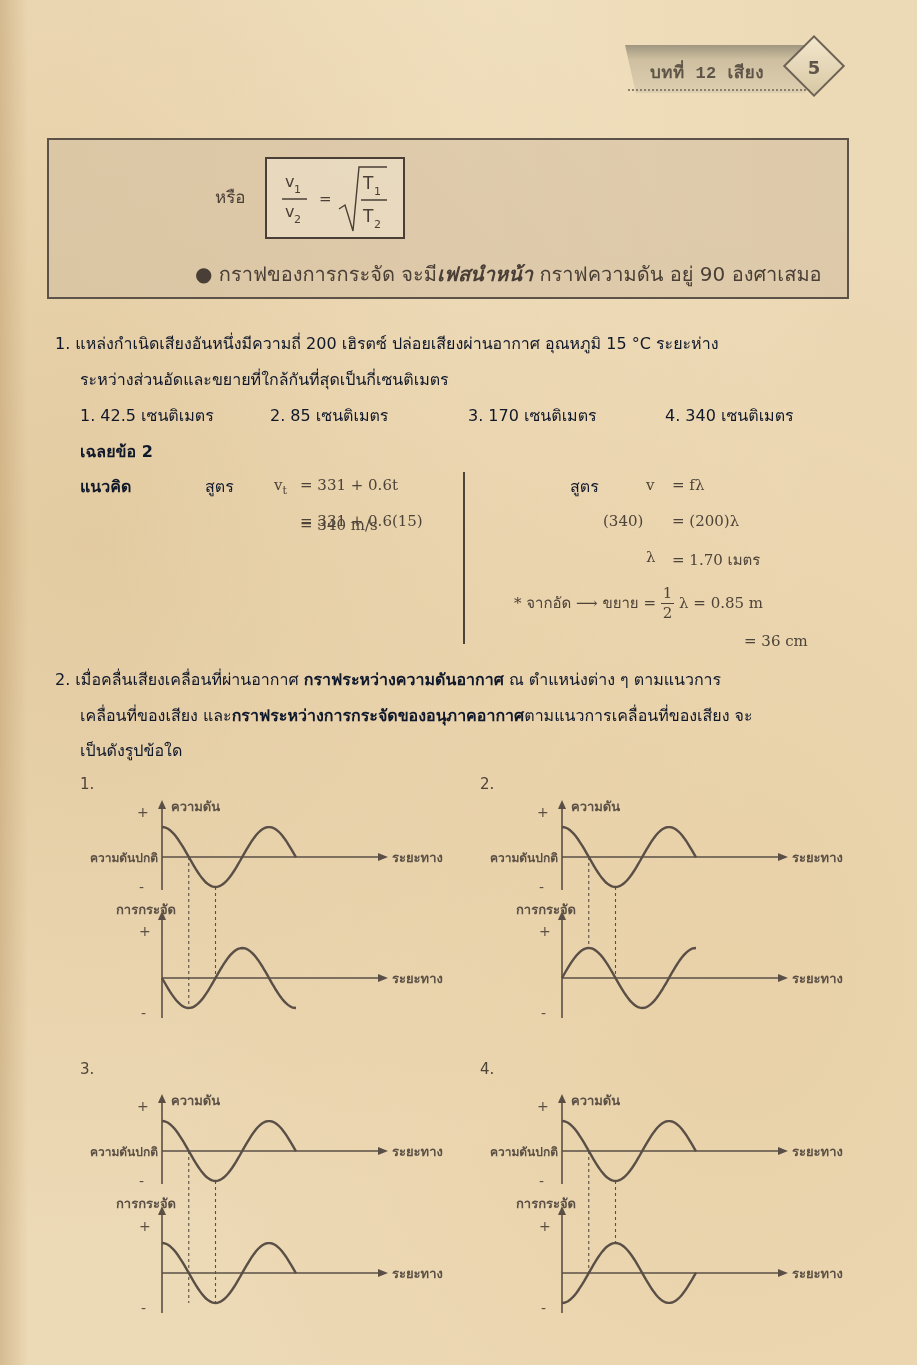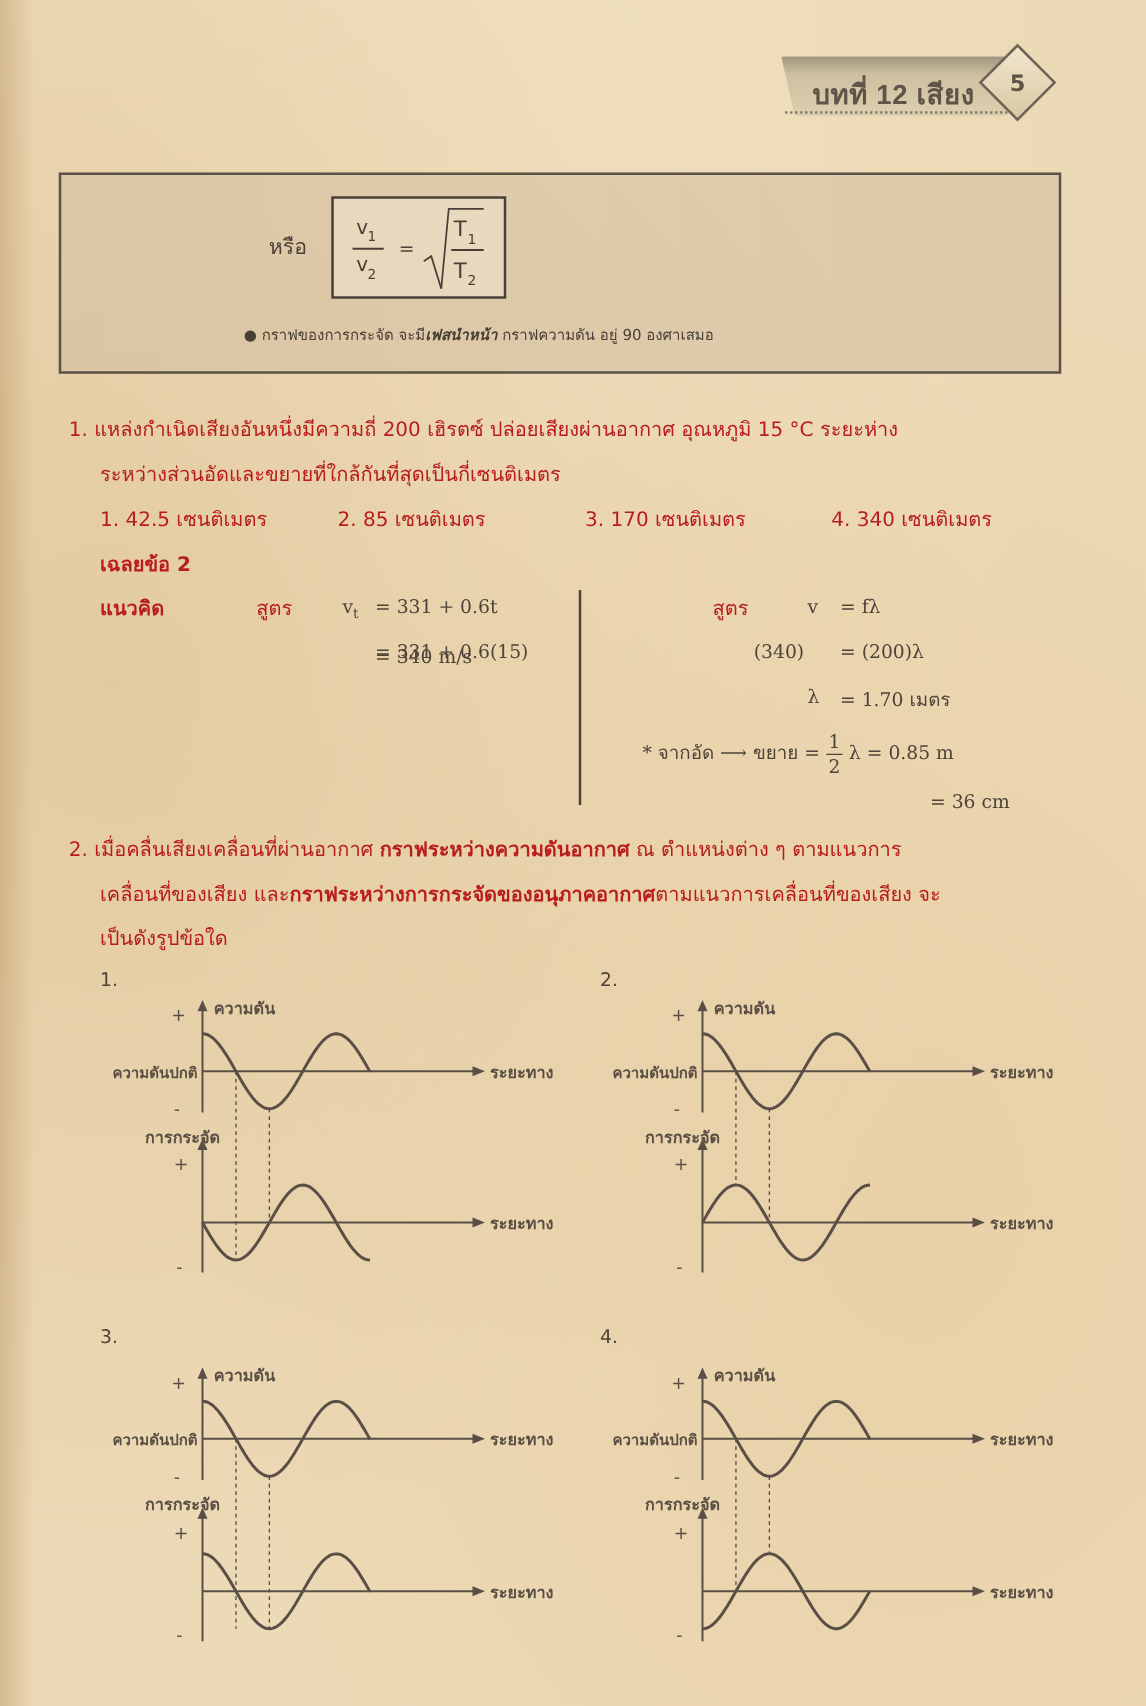--- a/index.html
+++ b/index.html
@@ -15,22 +15,22 @@
     color: #4a3f36;
   }
   .abs { position: absolute; }
   
   .hdr-band {
     left: 625px; top: 45px; width: 180px; height: 48px;
     background: linear-gradient(180deg, #a09680 0%, #cdbf9f 30%, #ddd0b0 100%);
     clip-path: polygon(0 0, 100% 0, 100% 100%, 6% 100%, 0 0);
   }
   .hdr-title {
-    left: 650px; top: 58px; font-family: Liberation Sans, sans-serif; font-weight: bold;
-    font-size: 22px; color: #5e5448; letter-spacing: 0.5px;
+    left: 650px; top: 58px; font-family: Liberation Mono, monospace; font-weight: bold;
+    font-size: 17px; color: #5e5448; letter-spacing: 0.5px;
   }
   .hdr-dots { left: 628px; top: 89px; width: 182px; border-top: 2px dotted #8a7e6c; }
   .hdr-diamond {
     left: 792px; top: 44px; width: 40px; height: 40px;
     background: linear-gradient(135deg,#f2e6cc,#d8c8a4); border: 2px solid #6d6356;
     transform: rotate(45deg);
   }
   .hdr-num {
     left: 792px; top: 46px; width: 44px; height: 44px; line-height: 44px; text-align: center;
     font-family: "DejaVu Sans", sans-serif; font-weight: bold; font-size: 18px; color: #5e5448;
@@ -39,24 +39,24 @@
   .sumbox {
     left: 47px; top: 138px; width: 802px; height: 161px;
     border: 2px solid #5c5247; background: rgba(210,190,160,0.55);
     box-sizing: border-box;
   }
   .or-label { left: 215px; top: 183px; font-size: 17px; font-family: "DejaVu Sans", sans-serif; }
   .formula-box {
     left: 265px; top: 157px; width: 140px; height: 82px; border: 2px solid #4a3f36;
     background: rgba(240,228,205,0.6); box-sizing: border-box;
   }
-  .bullet-line { left: 195px; top: 258px; font-size: 12px; font-family: "DejaVu Sans", sans-serif; }
+  .bullet-line { left: 195px; top: 258px; font-size: 20px; font-family: "DejaVu Sans", sans-serif; }
   .bullet-line .it { font-style: italic; font-weight: bold; }
   
-  .q { font-size: 16px; font-family: "DejaVu Sans", sans-serif; color: #b91c1c; white-space: nowrap; }
+  .q { font-size: 16px; font-family: "DejaVu Sans", sans-serif; color: #0f172a; white-space: nowrap; }
   .q b { font-weight: bold; }
   .mono { font-family: "DejaVu Serif", serif; font-size: 15px; white-space: nowrap; color: #4e4339; }
   .bold { font-weight: bold; }
   .vline { left: 463px; top: 472px; width: 2px; height: 172px; background: #4e4339; }
   .frac { display: inline-block; vertical-align: middle; text-align: center; line-height: 1; }
   .frac span { display: block; }
   .frac .num { border-bottom: 1.5px solid #4e4339; padding: 0 2px 2px; }
   .frac .den { padding-top: 2px; }
   svg text { font-family: "DejaVu Sans", sans-serif; }
 </style>

